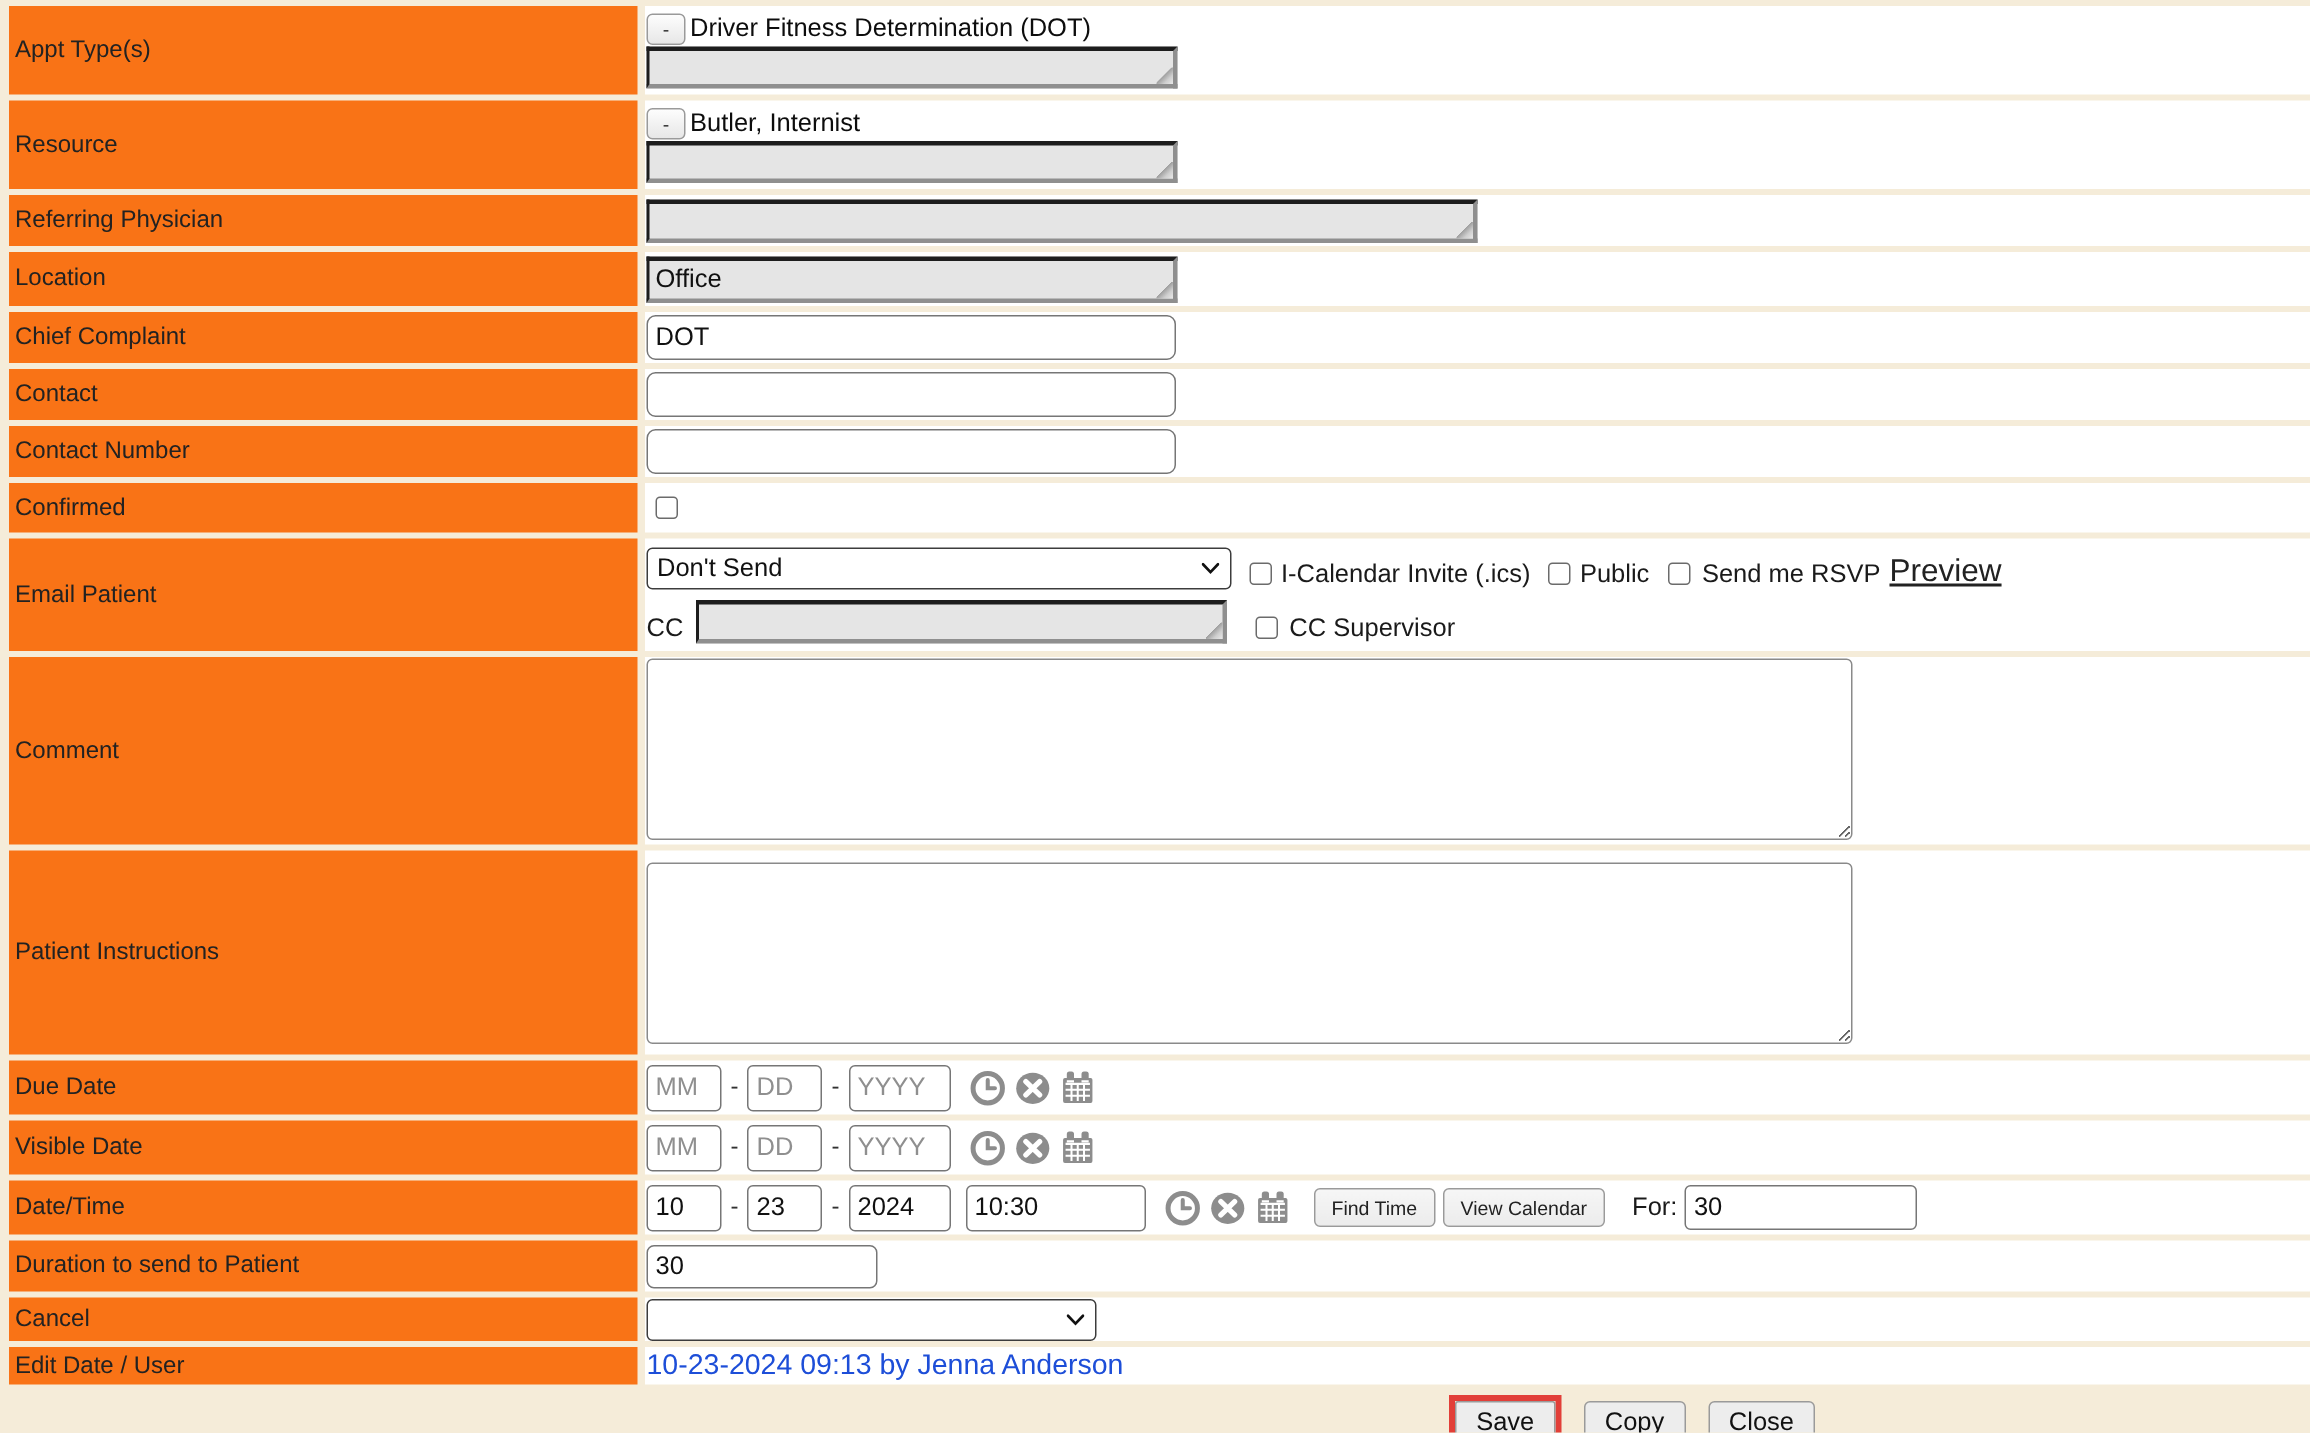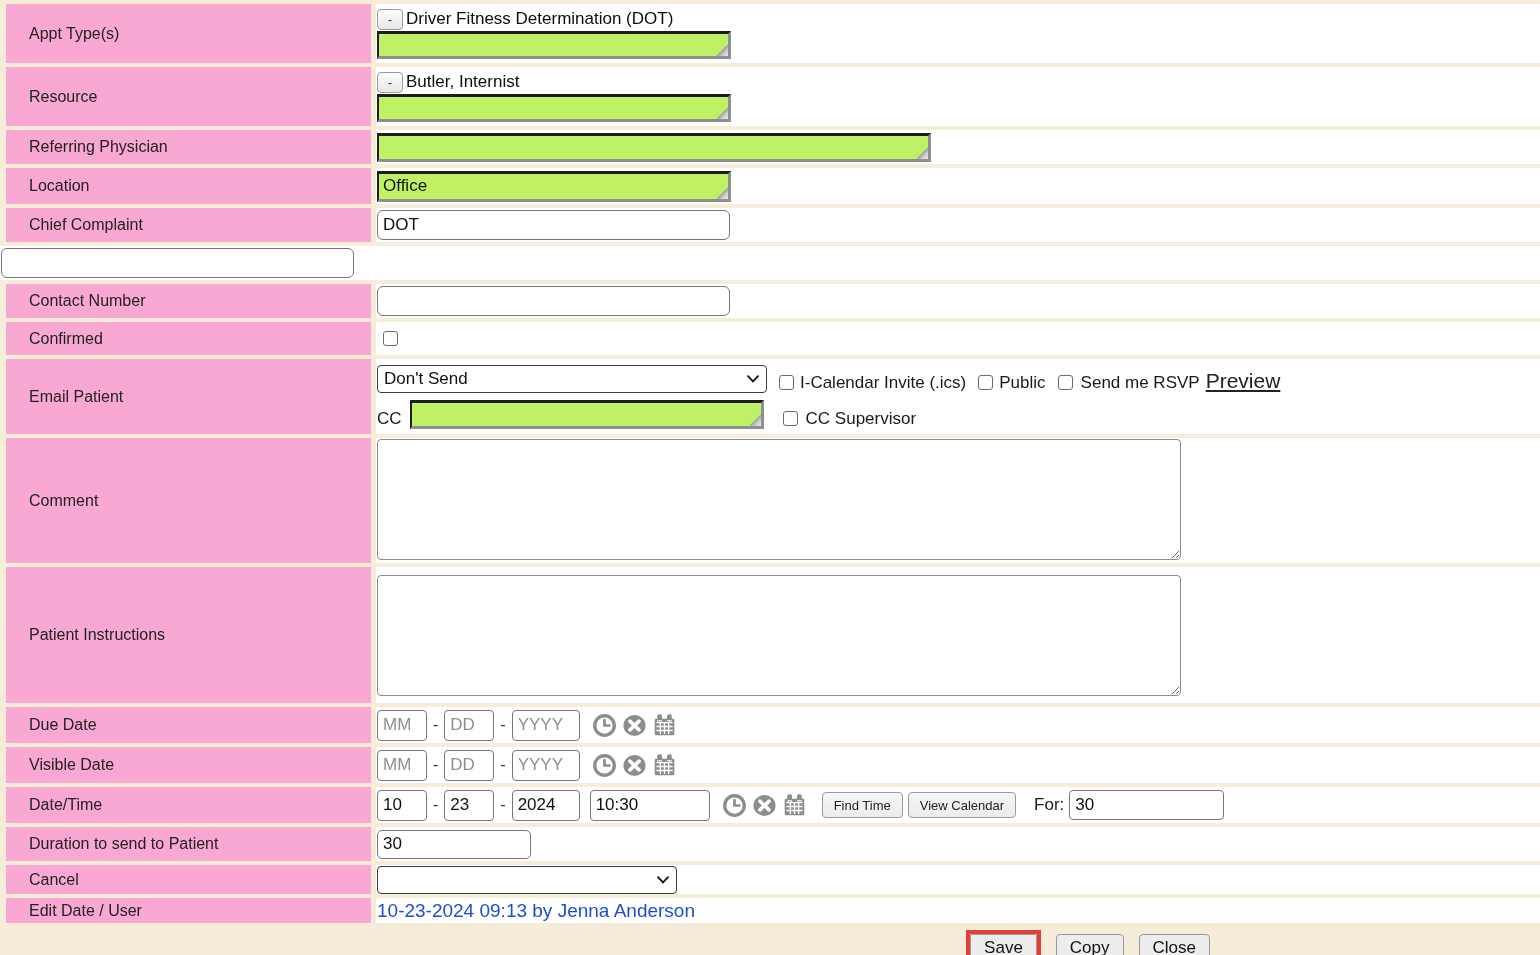--- a/index.html
+++ b/index.html
@@ -7,41 +7,41 @@
   body {
     width:1540px; height:955px;
     background:#f5ecd9;
     font-family:"Liberation Sans", sans-serif;
     color:#1c1c1c;
     overflow:hidden;
   }
   .form-table { display:flex; flex-direction:column; row-gap:4px; padding-top:4px; }
   .row { display:flex; column-gap:5px; }
   .cell-l {
-    width:365px; margin-left:6px; background:#f9a8d4; flex:none;
-    display:flex; align-items:center; padding-left:23px;
+    width:419px; margin-left:6px; background:#f97316; flex:none;
+    display:flex; align-items:center; padding-left:4px;
     font-size:16px; color:#222;
   }
   .cell-r {
     flex:1; background:#fff; display:flex; align-items:center;
     column-gap:5px; padding-left:1px;
   }
   
   .h-appt   { height:59px; }
   .h-std    { height:34px; }
   .h-email  { height:75px; }
   .h-comment{ height:125px; }
   .h-instr  { height:136px; }
   .h-date   { height:36px; }
   .h-cancel { height:29px; }
   .h-edit   { height:25px; }
 
   
   .combo {
-    position:relative; background:#bef264;
+    position:relative; background:#e5e5e5;
     border-style:solid;
     border-color:#1d1d1d #8f8f8f #8f8f8f #1d1d1d;
     border-width:3px 3px 3px 2px;
     font-size:17px; color:#111;
     display:flex; align-items:center; padding-left:4px;
   }
   .combo::after {
     content:""; position:absolute; right:0; bottom:0; width:11px; height:11px;
     background:linear-gradient(to bottom right, rgba(0,0,0,0) 45%, #9f9f9f 46%, #cfcfcf 72%, #e8e8e8);
   }
@@ -178,20 +178,21 @@
   </div>
 
   <div class="row h-std">
     <div class="cell-l">Chief Complaint</div>
     <div class="cell-r">
       <input class="ti w-std" value="DOT" style="">
     </div>
   </div>
 
   <div class="row h-std">
+    <div class="cell-l">Contact</div>
     <div class="cell-r">
       <input class="ti w-std" value="" style="">
     </div>
   </div>
 
   <div class="row h-std">
     <div class="cell-l">Contact Number</div>
     <div class="cell-r">
       <input class="ti w-std" value="" style="">
     </div>

